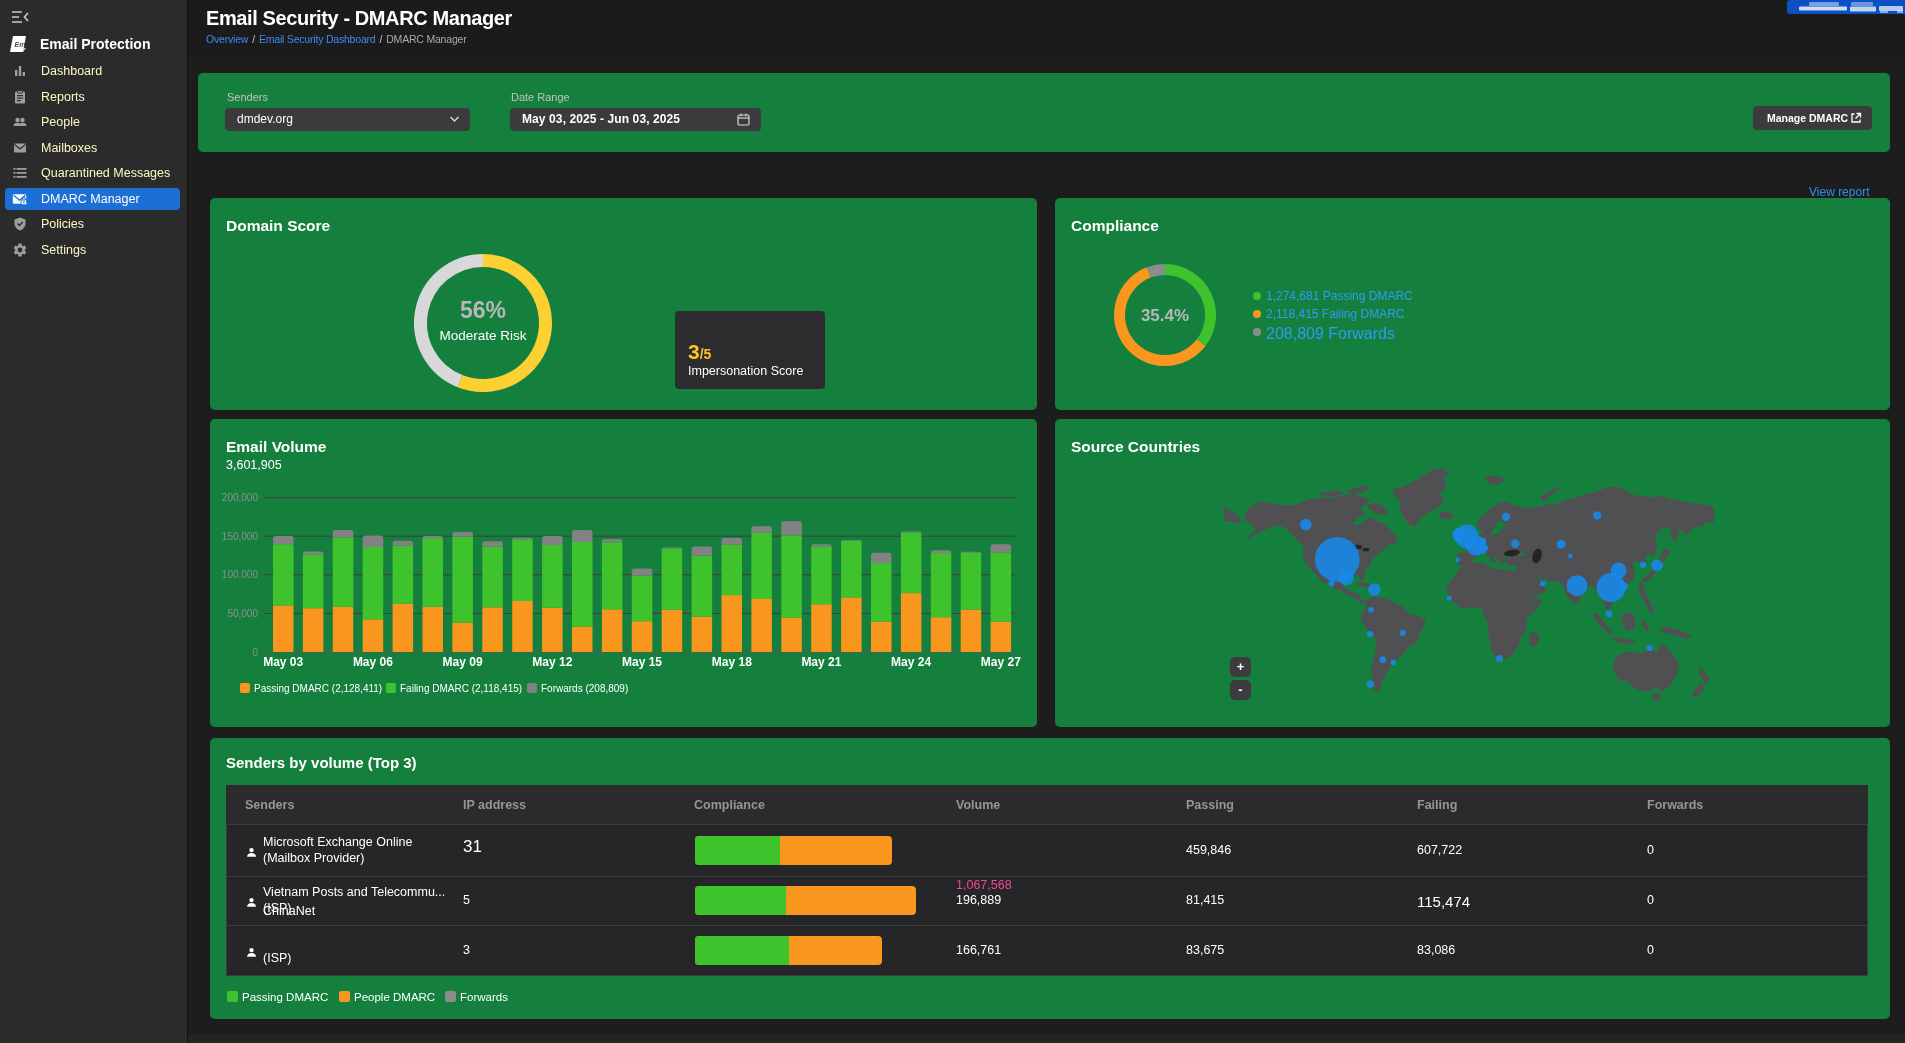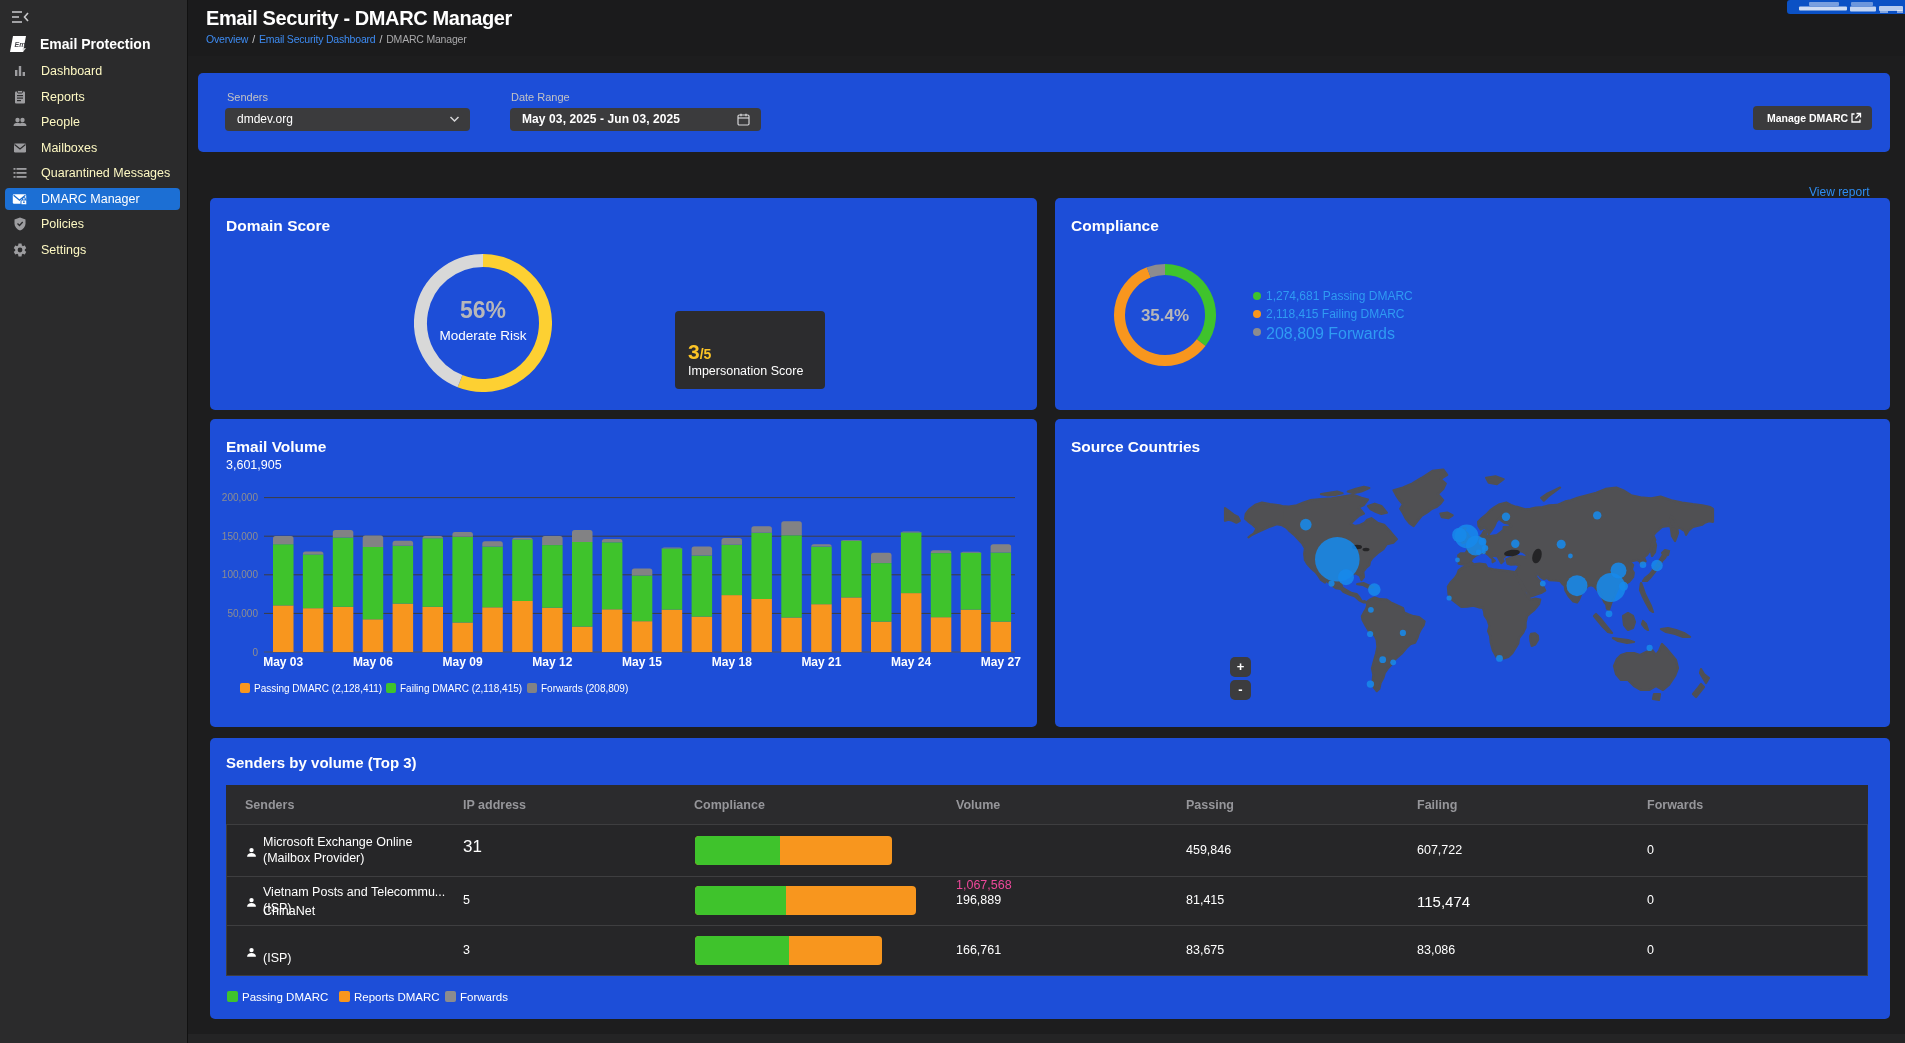--- a/index.html
+++ b/index.html
@@ -8,21 +8,21 @@
 .mi{position:absolute;left:5px;width:175px;height:22px;border-radius:4px;color:#fef9c3;font-size:12.5px;line-height:22px}
 .mi .lb{position:absolute;left:36px;top:0}
 .mi.act{background:#1c6fd4;color:#fff}
 .micon{position:absolute;left:7px;top:3px;width:16px;height:16px}
 
 #hdr{position:absolute;left:188px;top:0;right:0;height:56px;background:#1b1b1c}
 #title{position:absolute;left:206px;top:7px;font-size:20px;font-weight:bold;color:#fff;letter-spacing:-0.4px}
 #crumbs{position:absolute;left:206px;top:33px;font-size:10.5px;color:#8f8f92;letter-spacing:-0.2px}
 #crumbs a{color:#3d8bf2;text-decoration:none}
 #badge{position:absolute;right:0;top:0;width:118px;height:14px;background:#0b51c5;border-radius:3px 0 0 3px;overflow:hidden}
-.card{position:absolute;background:#1d4ed8;border-radius:5px}
+.card{position:absolute;background:#15803d;border-radius:5px}
 .ctitle{position:absolute;left:16px;top:19px;font-size:15.5px;font-weight:bold;color:#fff}
 .lbl{font-size:11px;color:#c2c2c4}
 .ctl{position:absolute;background:#3b3b3d;border-radius:4px;height:23px;color:#fff;font-size:12px;line-height:23px}
 a.vr{color:#2e8df2;font-size:12px;text-decoration:none}
 </style></head><body>
 <div class="abs" style="left:188px;top:56px;right:0;bottom:0;background:#1d1d1e"></div>
 <div id="side">
     <svg class="abs" style="left:12px;top:11px" width="17" height="12" viewBox="0 0 17 12">
       <path d="M0 1h10M0 6h7M0 11h10" stroke="#c9c9cb" stroke-width="1.6"></path>
       <path d="M16 2L12.5 6l3.5 4" stroke="#c9c9cb" stroke-width="1.6" fill="none"></path>
@@ -368,15 +368,15 @@
     <rect x="0" y="0" width="187" height="29" rx="4" fill="#f8961e"></rect>
     <path d="M0 4a4 4 0 014,-4H94V29H4a4 4 0 01-4,-4Z" fill="#3fc32c"></path>
   </svg>
 <div class="abs" style="left:956px;top:943.4px;font-size:12.5px;color:#fff">166,761</div>
 <div class="abs" style="left:1186px;top:943.4px;font-size:12.5px;color:#fff">83,675</div>
 <div class="abs" style="left:1417px;top:943.4px;font-size:12.5px;color:#fff">83,086</div>
 <div class="abs" style="left:1647px;top:943.4px;font-size:12.5px;color:#fff">0</div>
 <div class="abs" style="left:227px;top:991px;width:11px;height:11px;border-radius:2px;background:#3fc32c"></div>
 <div class="abs" style="left:242px;top:990.5px;font-size:11.5px;color:#fff">Passing DMARC</div>
 <div class="abs" style="left:339px;top:991px;width:11px;height:11px;border-radius:2px;background:#f8961e"></div>
-<div class="abs" style="left:354px;top:990.5px;font-size:11.5px;color:#fff">Reports DMARC</div>
+<div class="abs" style="left:354px;top:990.5px;font-size:11.5px;color:#fff">People DMARC</div>
 <div class="abs" style="left:445px;top:991px;width:11px;height:11px;border-radius:2px;background:#8c8c8e"></div>
 <div class="abs" style="left:460px;top:990.5px;font-size:11.5px;color:#fff">Forwards</div>
 <div class="abs" style="left:188px;top:1034px;right:0;height:9px;background:#242425"></div>
 </body></html>

